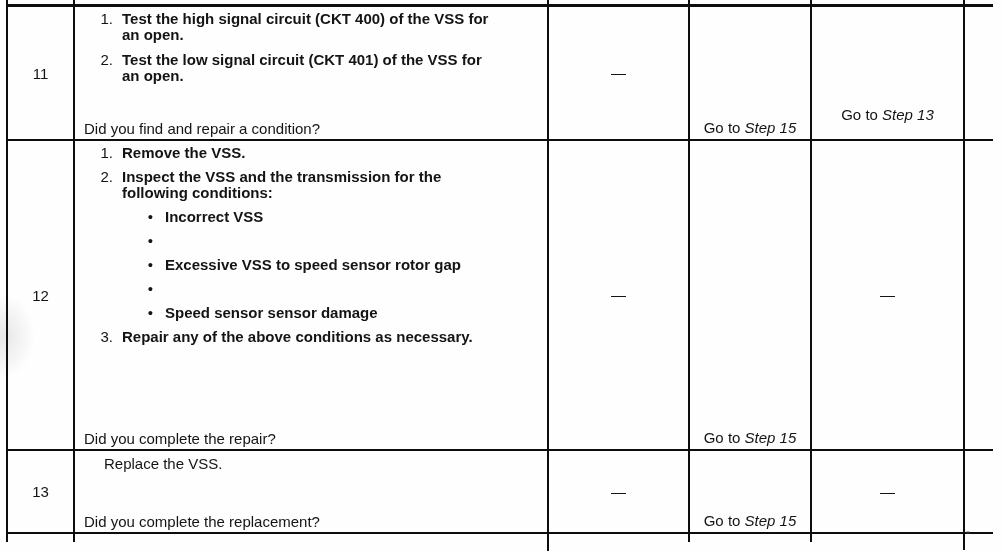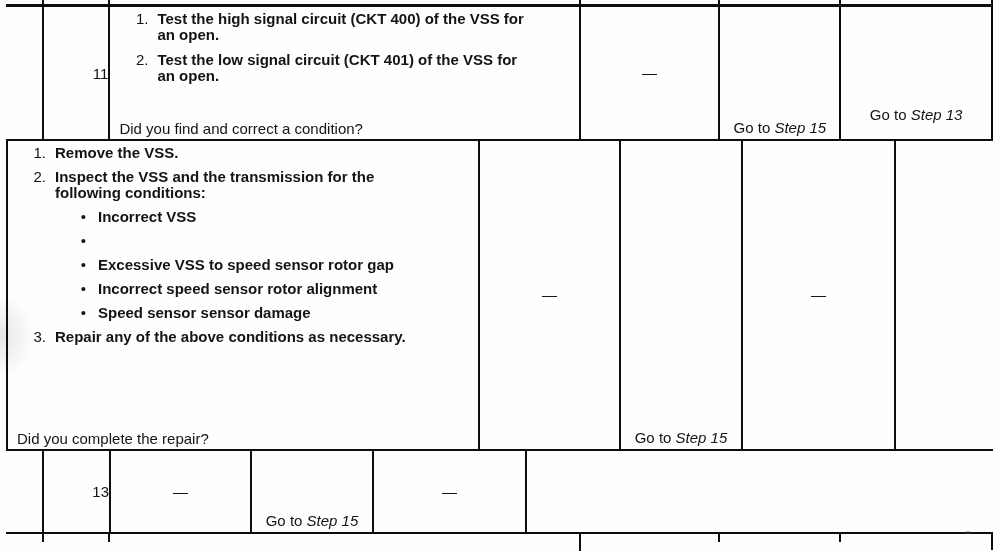--- a/index.html
+++ b/index.html
@@ -35,21 +35,21 @@
   }
   .row { display:flex; border-bottom:2px solid #0d0d0d; }
   .row.partial-top { height:7px; border-bottom:3px solid #0d0d0d; }
   .row.r11 { height:134px; }
   .row.r12 { height:310px; }
   .row.r13 { height:83px; }
   .row.partial-bottom { height:8px; border-bottom:none; }
 
   .cell { border-right:2px solid #0d0d0d; }
   .cell:first-child { border-left:2px solid #0d0d0d; }
-  .c-step   { width:69px;  display:flex; align-items:center; justify-content:flex-end;margin-left:36px; }
+  .c-step   { width:69px;  display:flex; align-items:center; justify-content:center; }
   .c-action { width:474px; position:relative; padding:4px 10px 24px 20px; }
   .c-value  { width:141px; display:flex; align-items:center; justify-content:center; }
   .c-yes    { width:122px; display:flex; align-items:flex-end; justify-content:center; padding-bottom:3px; }
   .c-no     { width:153px; display:flex; justify-content:center; padding-bottom:16px; }
   .c-no.v-center { align-items:center; padding-bottom:0; }
   .c-no.v-bottom { align-items:flex-end; }
 
   .li { display:flex; line-height:16px; margin-bottom:8px; }
   .li .marker { flex:none; width:18px; text-align:right; margin-right:9px; }
   .li .txt { flex:1; white-space:pre-line; padding-right:4px;font-weight:bold; }
@@ -91,34 +91,37 @@
         <div class="li">
           <span class="marker">1.</span>
           <span class="txt">Test the high signal circuit (CKT 400) of the VSS for
 an open.</span>
         </div>
         <div class="li">
           <span class="marker">2.</span>
           <span class="txt">Test the low signal circuit (CKT 401) of the VSS for
 an open.</span>
         </div>
-        <div class="question">Did you find and correct a condition?</div>
+        <div class="question">Did you find and repair a condition?</div>
       </div>
       <div class="cell c-value">
         <span class="dash">—</span>
       </div>
       <div class="cell c-yes">
         <span class="goto"><span>Go to </span><span class="it">Step 15</span></span>
       </div>
       <div class="cell c-no v-bottom">
         <span class="goto"><span>Go to </span><span class="it">Step 13</span></span>
       </div>
     </div>
 
     <div class="row r12">
+      <div class="cell c-step">
+        <span>12</span>
+      </div>
       <div class="cell c-action">
         <div class="li">
           <span class="marker">1.</span>
           <span class="txt">Remove the VSS.</span>
         </div>
         <div class="li">
           <span class="marker">2.</span>
           <span class="txt">Inspect the VSS and the transmission for the
 following conditions:</span>
         </div>
@@ -128,21 +131,20 @@
         </div>
         <div class="li bullet">
           <span class="marker">•</span>
         </div>
         <div class="li bullet">
           <span class="marker">•</span>
           <span class="txt">Excessive VSS to speed sensor rotor gap</span>
         </div>
         <div class="li bullet">
           <span class="marker">•</span>
-          <span class="txt">Incorrect speed sensor rotor alignment</span>
         </div>
         <div class="li bullet">
           <span class="marker">•</span>
           <span class="txt">Speed sensor sensor damage</span>
         </div>
         <div class="li">
           <span class="marker">3.</span>
           <span class="txt">Repair any of the above conditions as necessary.</span>
         </div>
         <div class="question">Did you complete the repair?</div>
@@ -155,20 +157,24 @@
       </div>
       <div class="cell c-no v-center">
         <span class="dash">—</span>
       </div>
     </div>
 
     <div class="row r13">
       <div class="cell c-step">
         <span>13</span>
       </div>
+      <div class="cell c-action">
+        <div class="plain-action">Replace the VSS.</div>
+        <div class="question">Did you complete the replacement?</div>
+      </div>
       <div class="cell c-value">
         <span class="dash">—</span>
       </div>
       <div class="cell c-yes">
         <span class="goto"><span>Go to </span><span class="it">Step 15</span></span>
       </div>
       <div class="cell c-no v-center">
         <span class="dash">—</span>
       </div>
     </div>

